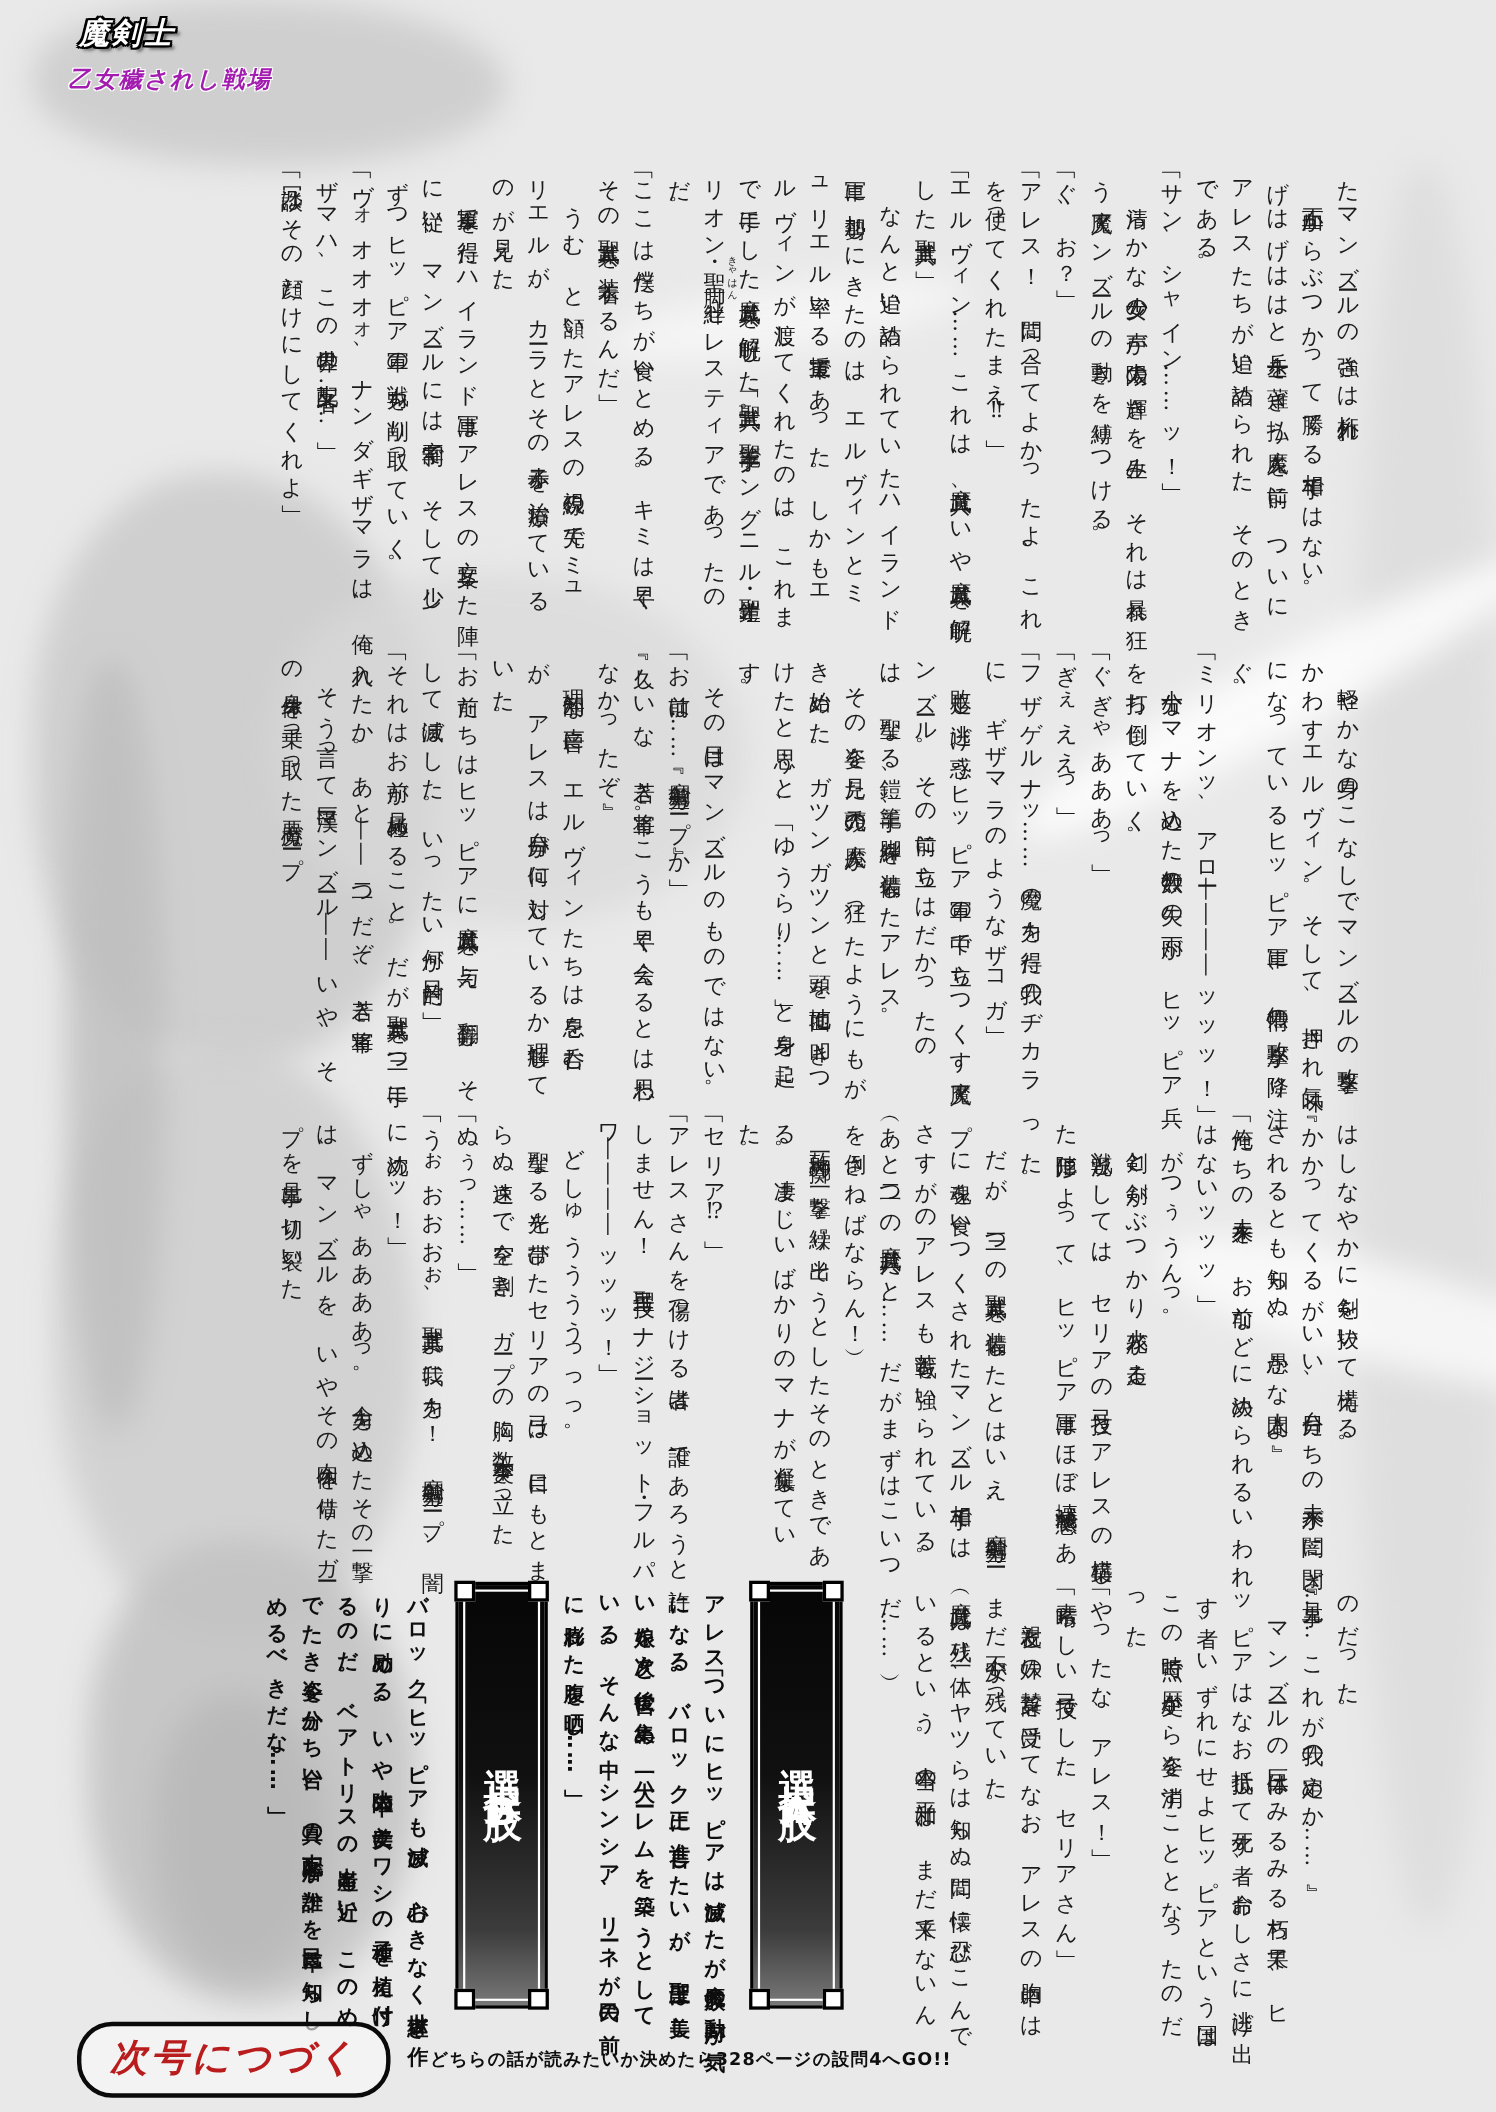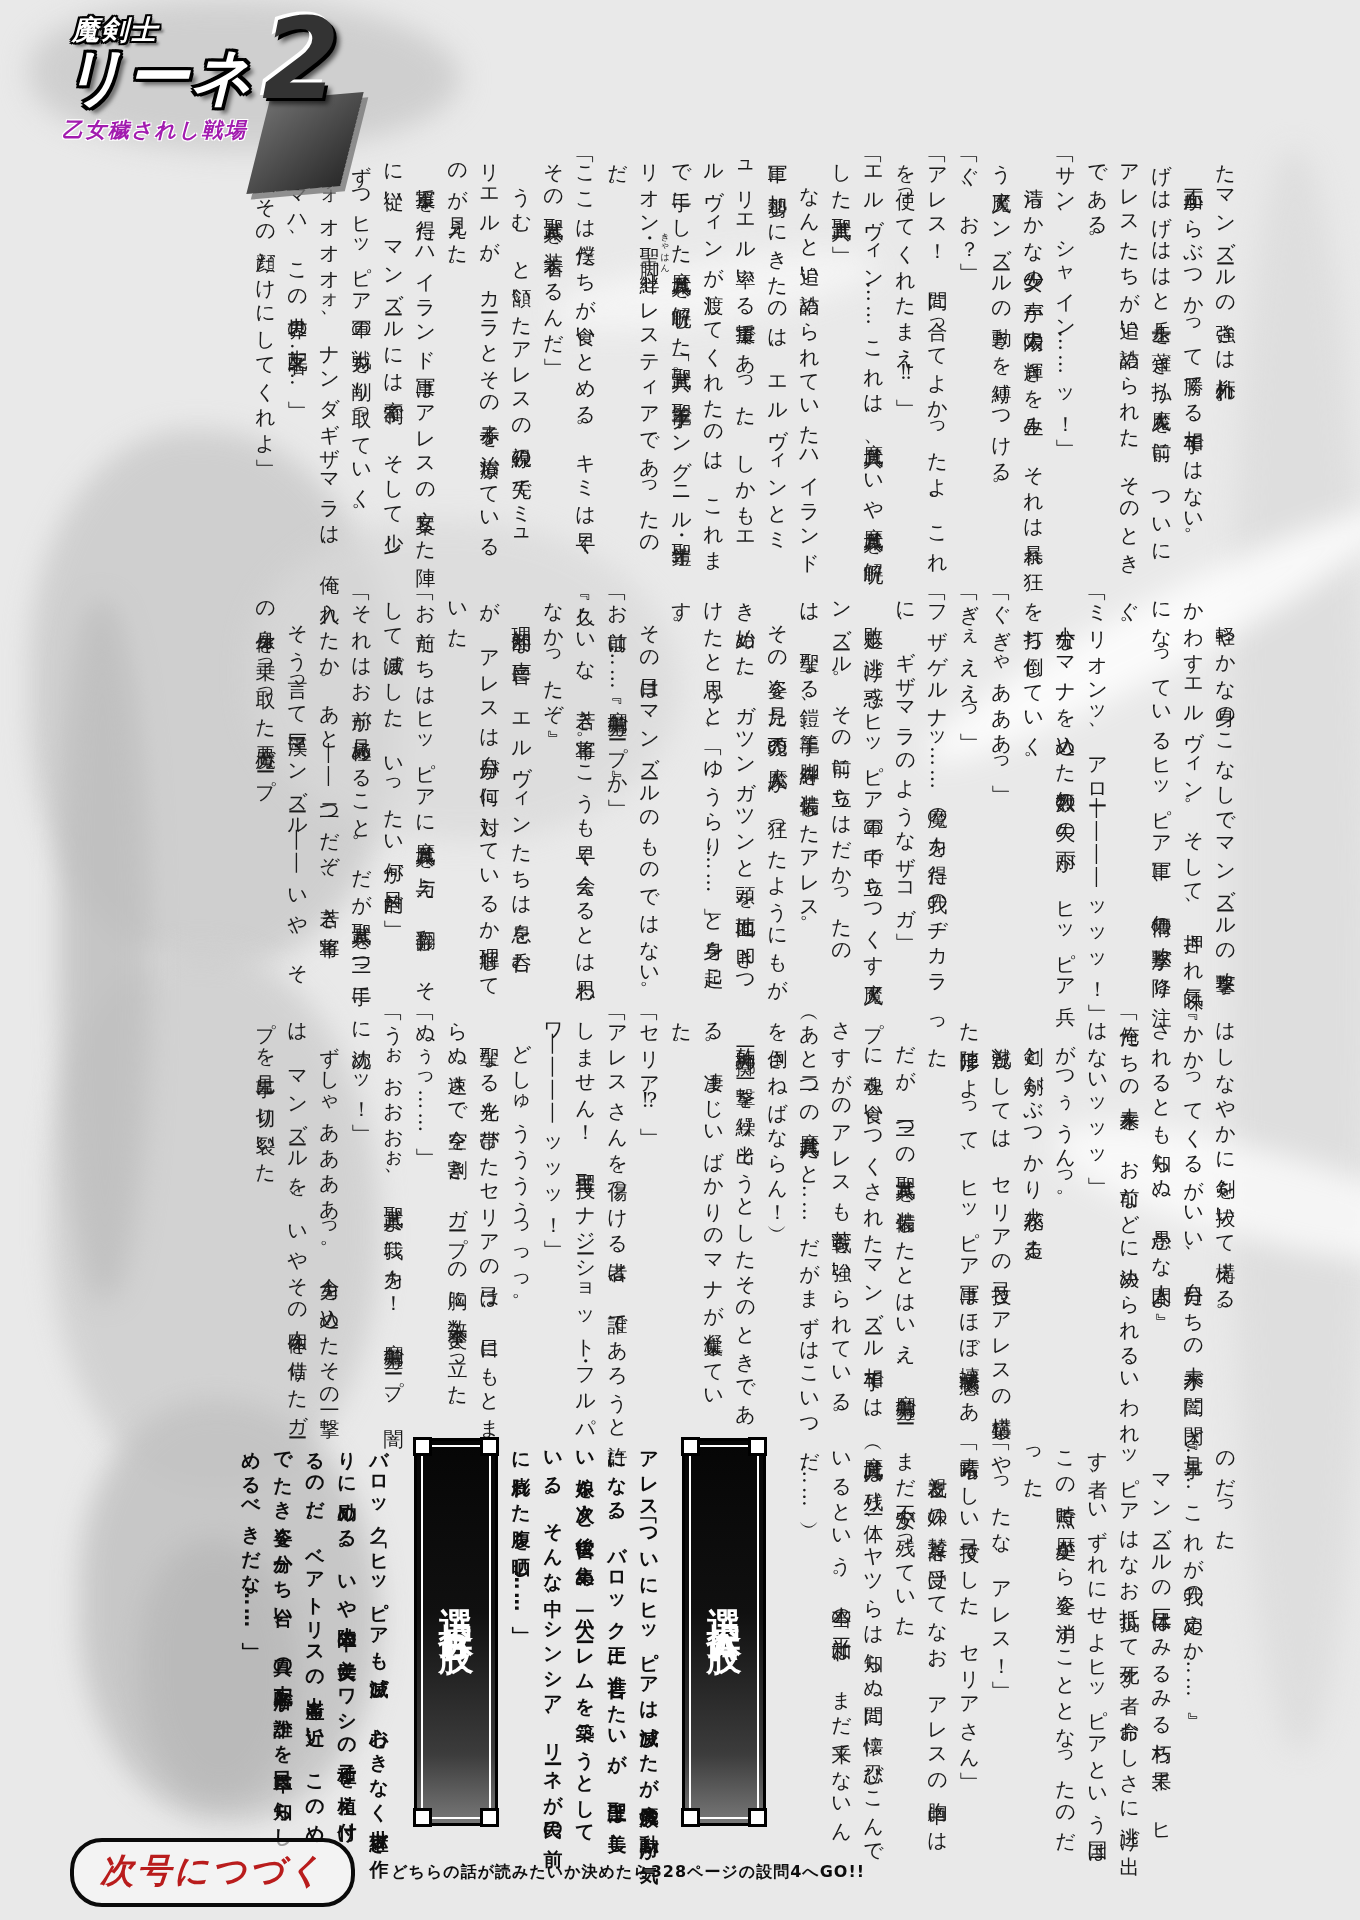--- a/index.html
+++ b/index.html
@@ -86,25 +86,20 @@
 <div class="tex t5"></div>
 <div class="tex t6"></div>
 <div class="tex t7"></div>
 <div class="tex t8"></div>
 <div class="tex t9"></div>
 <div class="tex t10"></div>
 <div class="tex t11"></div>
 
 <div class="logo">
   <div class="logo-small">魔剣士</div>
-  <div class="logo-main">
-    <span>リーネ</span>
-    <span class="logo-block"></span>
-    <span class="logo-num">2</span>
-  </div>
   <div class="logo-sub">乙女穢されし戦場</div>
 </div>
 
 <div class="band band-1">
     <p>たマンズールの強さは桁外れ。</p>
     <p>　正面からぶつかって勝てる相手ではない。げはげははと兵士を薙ぎ払う魔人を前に、ついにアレスたちが追い詰められた、そのときである。</p>
     <p>「サン、シャイン……ッ！」</p>
     <p>　清らかな少女の声が太陽の輝きを生み、それは暴れ狂う魔人マンズールの動きを縛りつける。</p>
     <p>「ぐ、お？」</p>
     <p>「アレス！　間に合ってよかったよ、これを使ってくれたまえ‼」</p>

